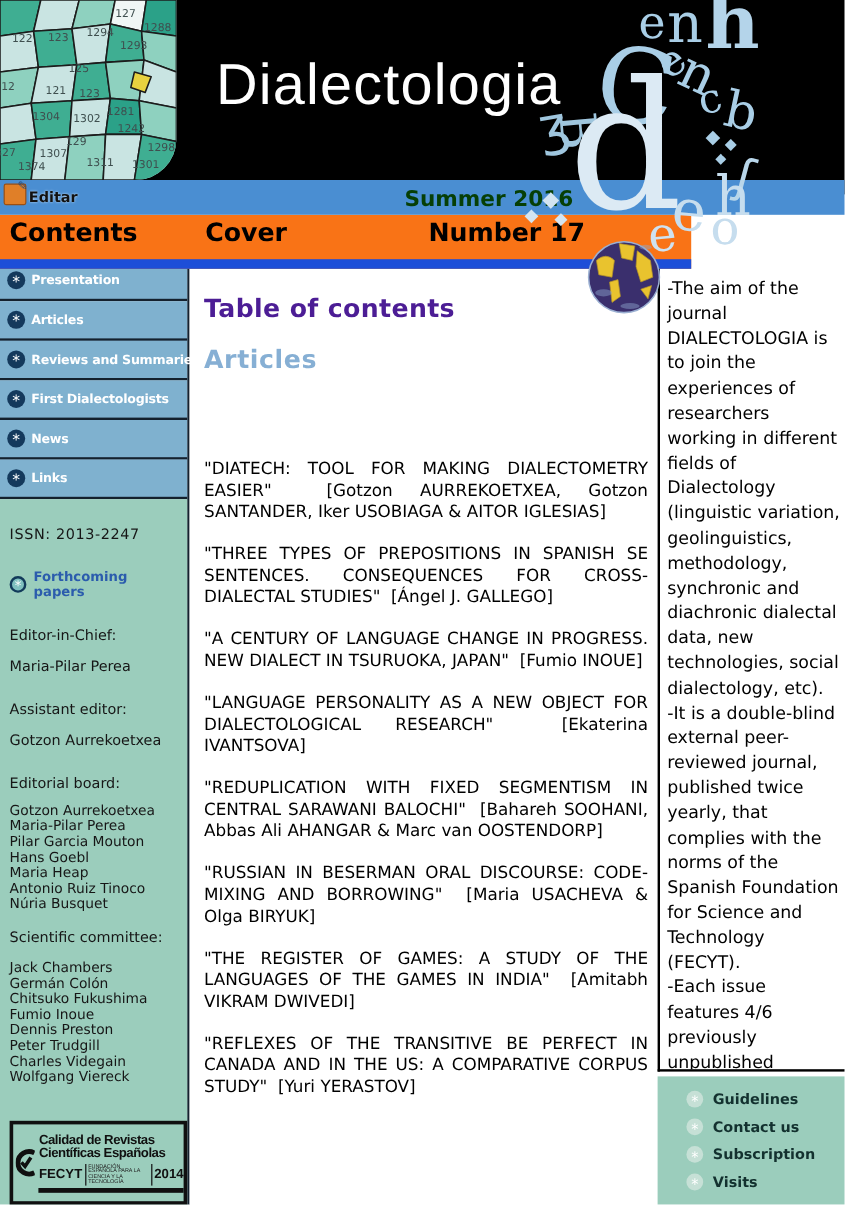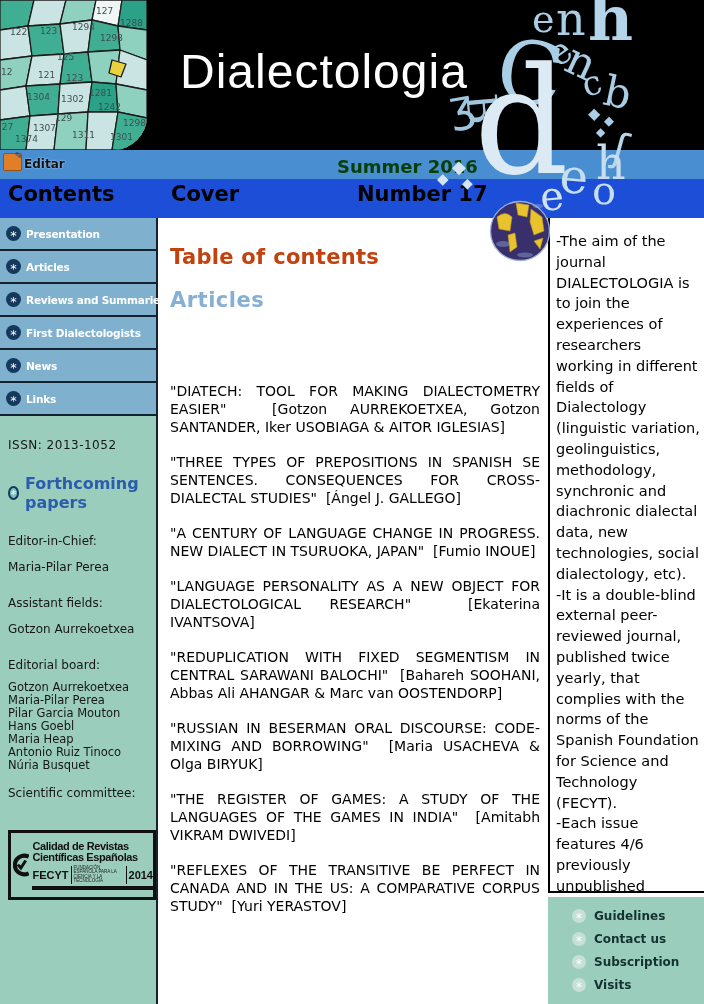--- a/index.html
+++ b/index.html
@@ -23,22 +23,22 @@
   
   .bluebar{position:absolute;left:0;top:150px;width:704px;height:29px;background:#4a8ed2;z-index:3;}
   .editar{position:absolute;left:3px;top:3px;display:flex;align-items:flex-end;gap:2px;cursor:pointer;}
   .editar-icon{width:17px;height:16px;background:#e07f28;border:1px solid #9c4f12;border-radius:2px;
                position:relative;}
   .editar-icon:after{content:"✎";position:absolute;right:-2px;top:-4px;font-size:10px;color:#274a77;}
   .editar-label{font-size:12px;font-weight:700;color:#111111;text-shadow:0 0 2px #cfe2f4;}
   .season{position:absolute;left:337px;top:6px;font-size:18px;font-weight:700;color:#063f06;}
 
   
-  .navrow{position:absolute;left:0;top:179px;width:704px;height:37px;background:#1d4ed8;
-          border-bottom:2px solid #1d4ed8;z-index:2;}
+  .navrow{position:absolute;left:0;top:179px;width:576px;height:37px;background:#f97316;
+          border-bottom:8px solid #1d4ed8;z-index:2;}
   .navitem{position:absolute;top:3px;font-size:21px;font-weight:700;color:#000000;cursor:pointer;}
   .nav-contents{left:8px;} .nav-cover{left:171px;} .nav-number{left:357px;}
 
   
   .body-row{position:absolute;left:0;top:218px;width:704px;height:786px;display:flex;}
 
   
   .leftcol{width:158px;box-sizing:border-box;display:flex;flex-direction:column;
            border-right:2px solid #14212e;}
   .menu{display:flex;flex-direction:column;}
@@ -47,42 +47,42 @@
   .star-badge{flex:0 0 auto;width:15px;height:15px;border-radius:50%;background:#14395c;color:#ffffff;
               display:flex;align-items:center;justify-content:center;font-size:13px;line-height:1;}
   .star-badge span{margin-top:4px;}
   .menu-label{color:#ffffff;font-weight:700;font-size:10.5px;letter-spacing:-0.2px;}
   .tealpane{flex:1;background:#9bcdbc;padding:22px 4px 0 8px;color:#161616;font-size:12px;}
   .issn{letter-spacing:0.5px;}
   .forthcoming{margin-top:22px;display:flex;align-items:center;gap:6px;cursor:pointer;}
   .forth-badge{width:14px;height:14px;border-radius:50%;background:#7fc0bf;border:2px solid #123a5a;
                color:#ffffff;display:flex;align-items:center;justify-content:center;font-size:11px;box-sizing:border-box;}
   .forth-badge span{margin-top:3px;}
-  .forth-label{color:#2b5cad;font-weight:700;font-size:16px;}
+  .forth-label{color:#2b5cad;font-weight:700;font-size:11px;}
   .side-label{margin-top:22px;}
   .side-name{margin-top:12px;}
   .name-list{margin-top:9px;line-height:13px;font-size:11.5px;}
   .name-list div{white-space:nowrap;}
   .committee-label{margin-top:14px;}
   .committee-list{margin-top:12px;}
 
   
   .fecyt-box{margin:30px 0 0 0;width:148px;height:70px;border:3px solid #101010;box-sizing:border-box;
              display:flex;align-items:center;padding:2px 0 2px 2px;}
   .fecyt-text{margin-left:3px;font-family:"Liberation Sans",sans-serif;color:#101010;}
   .fecyt-line{font-size:11px;font-weight:700;letter-spacing:-0.4px;line-height:11px;white-space:nowrap;}
   .fecyt-row{display:flex;align-items:center;margin-top:3px;border-bottom:4px solid #101010;padding-bottom:2px;}
   .fecyt-org{font-size:11px;font-weight:700;}
   .fecyt-small{font-size:4.5px;line-height:4.5px;width:50px;margin:0 2px;padding:0 2px;
                border-left:1px solid #101010;border-right:1px solid #101010;color:#222;}
   .fecyt-year{font-size:11px;font-weight:700;}
 
   
   .maincol{flex:1;background:#ffffff;padding:0 8px 0 12px;box-sizing:border-box;}
-  .toc-title{margin-top:27px;font-size:21px;font-weight:700;color:#c2410c;letter-spacing:0.3px;}
+  .toc-title{margin-top:27px;font-size:21px;font-weight:700;color:#4c1d95;letter-spacing:0.3px;}
   .section-title{margin-top:19px;font-size:21px;font-weight:700;color:#86afd4;letter-spacing:0.5px;}
   .articles-list{margin-top:70px;}
   .article{margin:0 0 17px 0;font-size:14px;line-height:18px;text-align:justify;color:#000000;cursor:pointer;}
 
   
   .rightcol{width:156px;box-sizing:border-box;display:flex;flex-direction:column;}
   .about-box{box-sizing:border-box;height:675px;border-left:2px solid #000000;border-bottom:2px solid #000000;
              padding:13px 3px 4px 6px;overflow:hidden;}
   .about-text{font-size:14.5px;line-height:20.8px;color:#000000;white-space:pre-line;}
   .aside-menu{margin-top:4px;flex:1;background:#9bcdbc;padding:12px 0 0 24px;box-sizing:border-box;}
@@ -260,48 +260,59 @@
 
           <div class="menu-item">
             <span class="star-badge">
               <span>*</span>
             </span>
             <span class="menu-label">Links</span>
           </div>
         </div>
 
       <div class="tealpane">
-        <div class="issn">ISSN: 2013-1052</div>
+        <div class="issn">ISSN: 2013-2247</div>
 
         <div class="forthcoming">
           <span class="forth-badge">
               <span>*</span>
             </span>
           <span class="forth-label">Forthcoming papers</span>
         </div>
 
         <div class="side-label">Editor-in-Chief:</div>
         <div class="side-name">Maria-Pilar Perea</div>
 
-        <div class="side-label">Assistant fields:</div>
+        <div class="side-label">Assistant editor:</div>
         <div class="side-name">Gotzon Aurrekoetxea</div>
 
         <div class="side-label">Editorial board:</div>
         <div class="name-list">
 
         <div>Gotzon Aurrekoetxea</div>
             <div>Maria-Pilar Perea</div>
             <div>Pilar Garcia Mouton</div>
             <div>Hans Goebl</div>
             <div>Maria Heap</div>
             <div>Antonio Ruiz Tinoco</div>
             <div>Núria Busquet</div>
           </div>
 
         <div class="committee-label">Scientific committee:</div>
+        <div class="name-list committee-list">
+
+        <div>Jack Chambers</div>
+            <div>Germán Colón</div>
+            <div>Chitsuko Fukushima</div>
+            <div>Fumio Inoue</div>
+            <div>Dennis Preston</div>
+            <div>Peter Trudgill</div>
+            <div>Charles Videgain</div>
+            <div>Wolfgang Viereck</div>
+          </div>
 
         <div class="fecyt-box">
           <svg width="36" height="58" viewBox="0 0 44 62">
             <path d="M42,9 A25,25 0 1 0 42,53" fill="none" stroke="#101010" stroke-width="11"></path>
             <path d="M13,30 L21,39 L34,19" fill="none" stroke="#101010" stroke-width="8"></path>
           </svg>
           <div class="fecyt-text">
             <div class="fecyt-line">Calidad de Revistas</div>
             <div class="fecyt-line">Científicas Españolas</div>
             <div class="fecyt-row">

